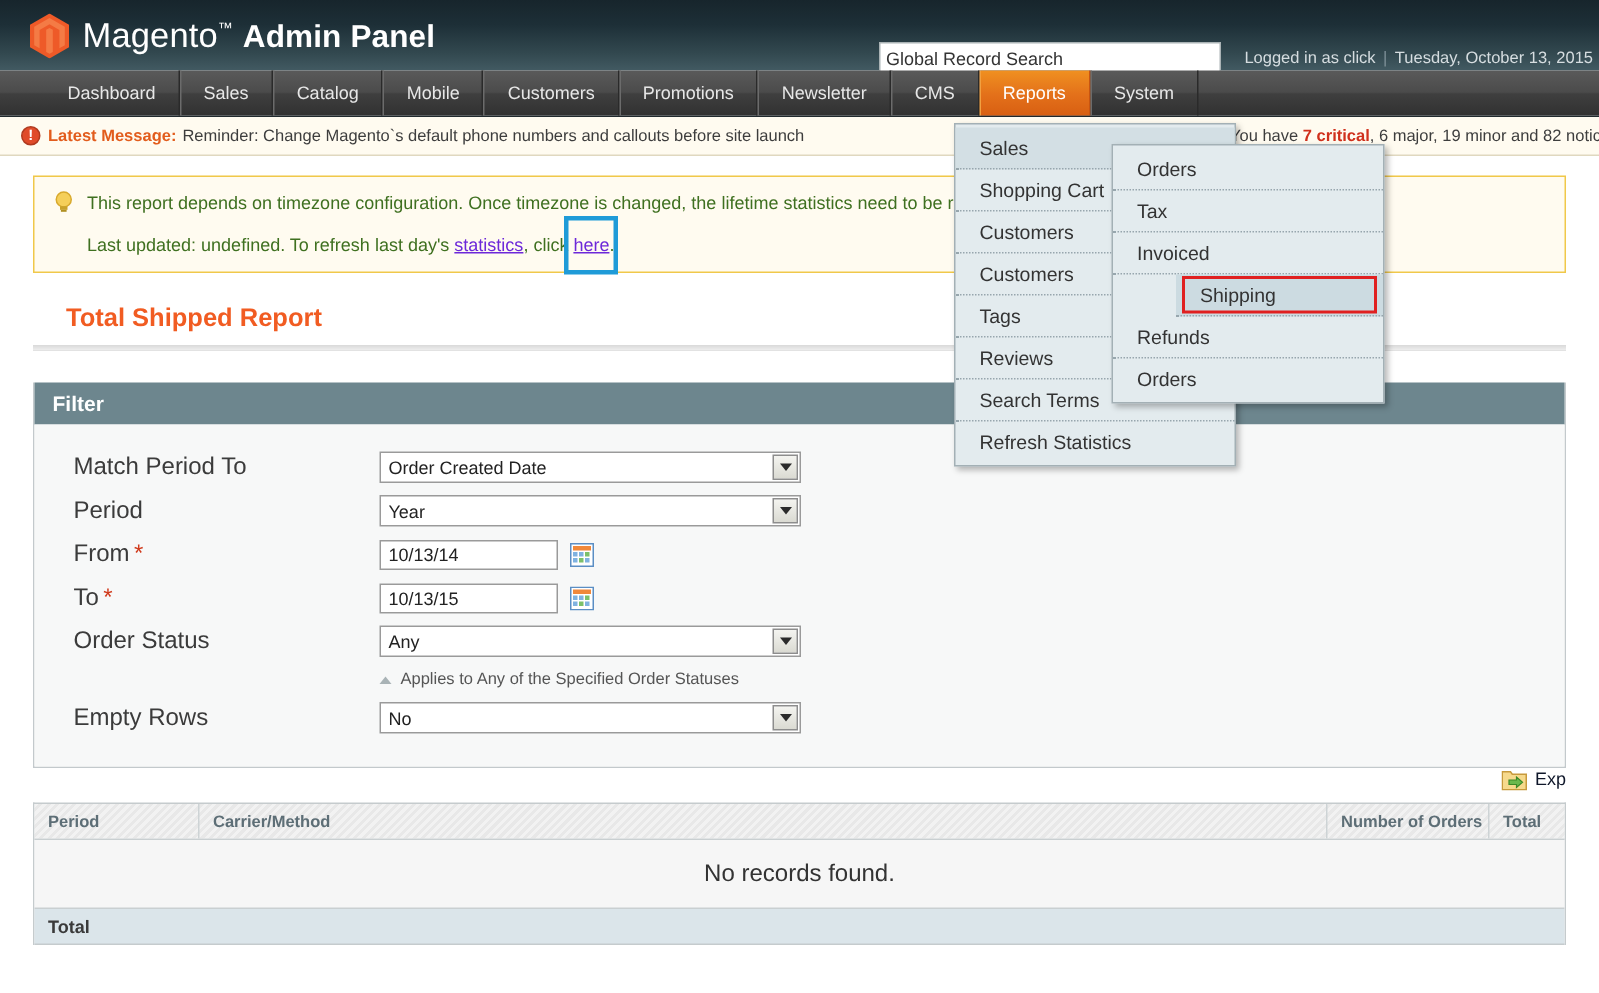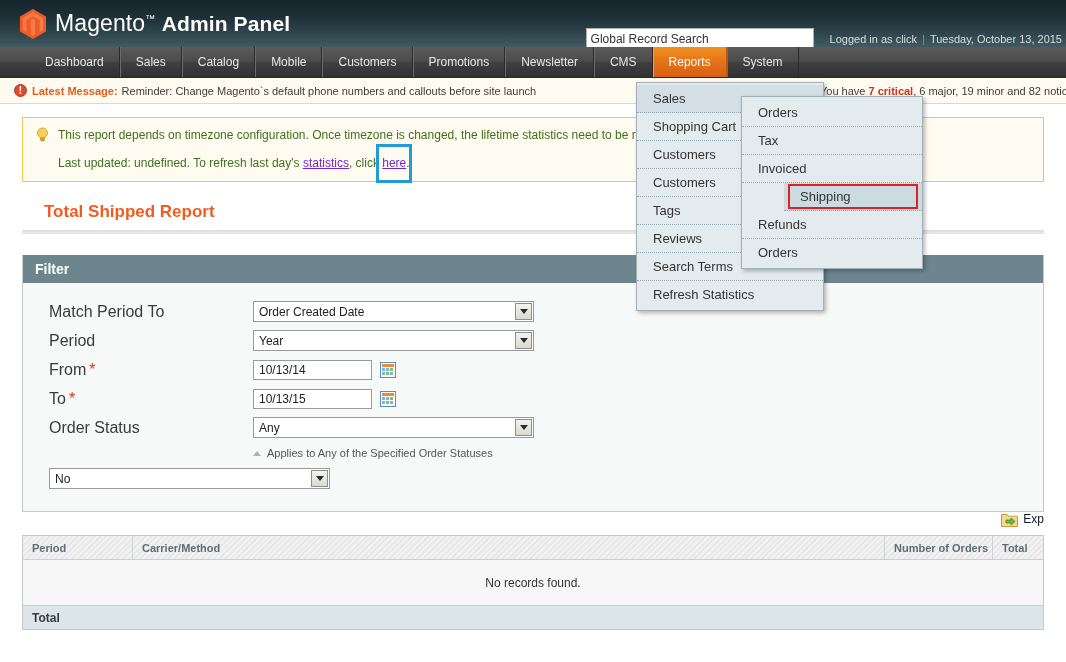--- a/index.html
+++ b/index.html
@@ -248,21 +248,21 @@
     white-space: nowrap;
   }
   .gh.c1 { width: 110px; }
   .gh.c2 { flex: 1; }
   .gh.c3 { width: 108px; }
   .gh.c4 { width: 50px; border-right: none; }
   .grid-empty {
     background: #f6f6f6;
     height: 46px;
     display: flex; align-items: center; justify-content: center;
-    font-size: 12px; color: #333;
+    font-size: 16px; color: #333;
     border-bottom: 1px solid #c9cfd1;
   }
   .grid-total {
     background: #dbe5ea;
     height: 24px; display: flex; align-items: center;
     padding-left: 9px;
     font-size: 12px; font-weight: bold; color: #3a3a3a;
     border-bottom: 1px solid #c5cbcd;
   }
 </style>
@@ -410,20 +410,21 @@
             </span>
         </div>
       </div>
 
       <div class="hint">
         <span class="tri"></span>
         <span>Applies to Any of the Specified Order Statuses</span>
       </div>
 
       <div class="frow">
+        <div class="flabel">Empty Rows</div>
         <div class="fsel">
           <span>No</span>
           <span class="arrow-btn">
               <i></i>
             </span>
         </div>
       </div>
 
     </div>
   </div>

